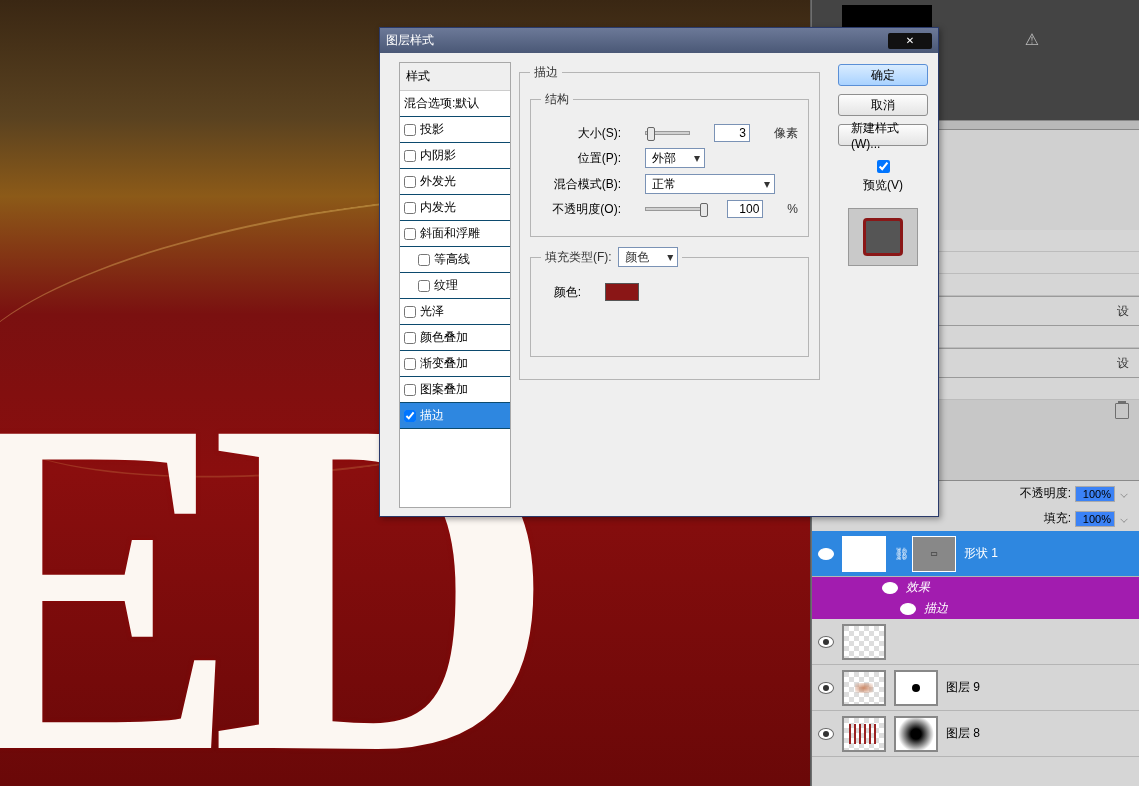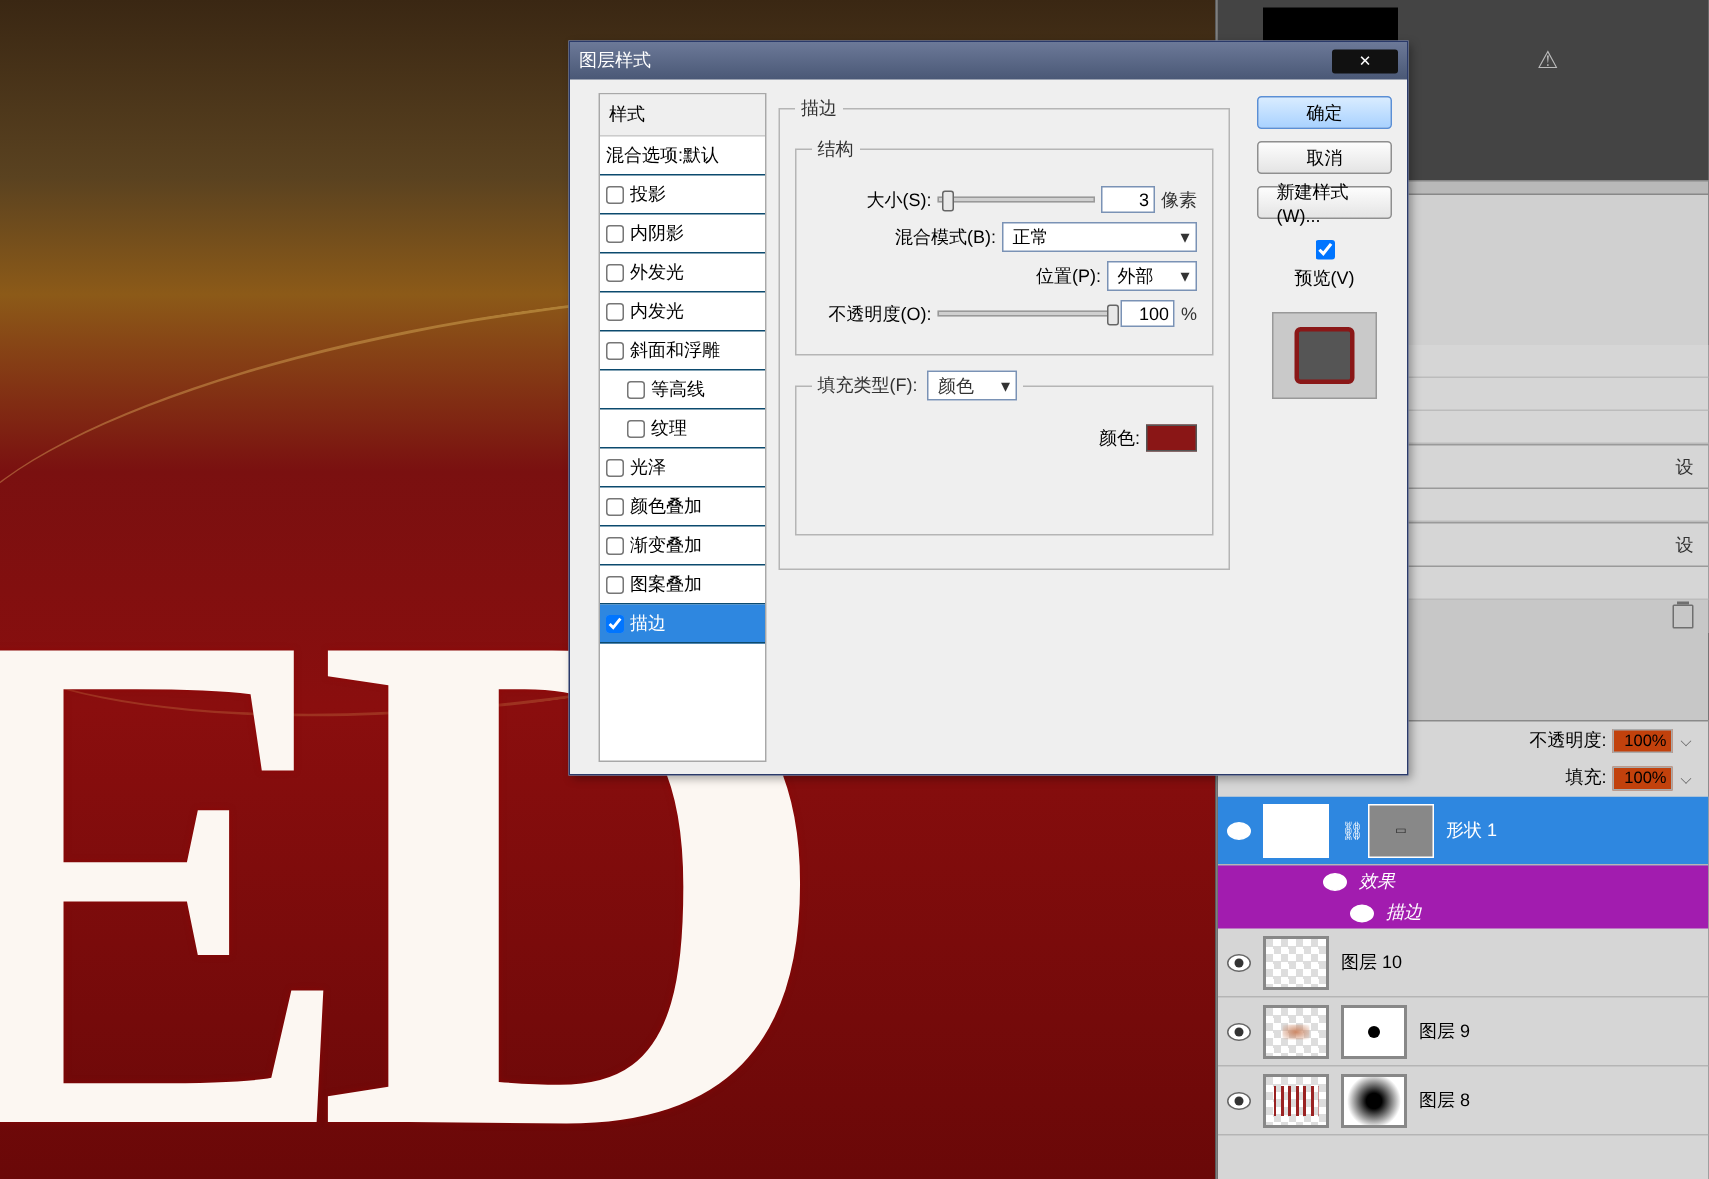--- a/index.html
+++ b/index.html
@@ -38,21 +38,21 @@
 .panel-empty { height:22px; border-bottom:1px solid #bcbcbc; background:#d6d6d6;}
 .panel-footer-icon { height:22px; display:flex; justify-content:flex-end; align-items:center; padding:0 10px; background:#c7c7c7;}
 .panel-footer-icon .trash{ width:14px;height:16px;border:1px solid #6f6f6f; border-radius:1px; position:relative;}
 .panel-footer-icon .trash::before{content:"";position:absolute;top:-3px;left:2px;width:8px;height:2px;background:#6f6f6f;}
 
 
 .layers-panel { position:absolute; top:480px; left:0; right:0; bottom:0; background:#d6d6d6; border-top:1px solid #8a8a8a; display:flex; flex-direction:column;}
 .layers-header { display:flex; align-items:center; gap:12px; padding:4px 10px; justify-content:flex-end;}
 .lp-field { display:flex; align-items:center; gap:4px;}
 .lp-field label{color:#000000;}
-.lp-field .val { width:40px; height:16px; background:#c2410c; border:1px solid #aaa; font-size:11px; display:flex; align-items:center; justify-content:flex-end; padding:0 3px;}
+.lp-field .val { width:40px; height:16px; background:#3b82f6; border:1px solid #aaa; font-size:11px; display:flex; align-items:center; justify-content:flex-end; padding:0 3px;}
 .lp-field .chev { width:10px; height:10px; border-left:1px solid #666;border-bottom:1px solid #666; transform:rotate(-45deg) scale(.5); display:inline-block;}
 .layers-scroll { flex:1; overflow:auto; background:#d6d6d6; }
 .layer-row { display:flex; align-items:center; min-height:46px; border-bottom:1px solid #b5b5b5; padding:4px 6px; gap:8px;}
 .layer-row.selected { background:#2e87e0; color:#fff;}
 .eye{ width:16px;height:12px;border:1px solid #666;border-radius:60% 60% 60% 60%; position:relative; background:#fff;}
 .eye::after{content:"";position:absolute;left:4px;top:2px;width:6px;height:6px;border-radius:50%;background:#333;}
 .layer-row.selected .eye{border-color:#fff;}
 .layer-row.selected .eye::after{background:#fff;}
 .thumb-box{ width:44px; height:36px; border:2px solid #888; background:#fff; display:flex; align-items:center; justify-content:center;}
 .layer-row.selected .thumb-box{ border-color:#fff;}
@@ -77,21 +77,21 @@
 .style-list .hdr{ padding:5px 6px; border-bottom:1px solid #ccc; background:#efefef;}
 .style-list .item{ padding:4px 4px; display:flex; align-items:center; gap:4px; border-bottom:1px solid #0c4a6e; cursor:pointer;}
 .style-list .item.indent{ padding-left:18px;}
 .style-list .item.sel{ background:#2e87e0; color:#fff;}
 .style-list input[type=checkbox]{ width:12px; height:12px;}
 
 
 .center{ flex:1; padding:10px 8px;}
 fieldset{ border:1px solid #b5b5b5; padding:10px 10px 12px; margin-bottom:10px; }
 legend{ padding:0 4px; color:#333;}
-.row{ display:flex; align-items:center; gap:4px; margin:6px 0;justify-content:flex-end;}
+.row{ display:flex; align-items:center; gap:24px; margin:6px 0;}
 .row label{ width:80px; text-align:right; }
 .slider{ flex:1; height:4px; background:#d0d0d0; border:1px solid #999; position:relative;}
 .slider .knob{ position:absolute; top:-5px; width:8px; height:14px; background:#e8e8e8; border:1px solid #666; border-radius:2px;}
 .num-input{ width:36px; height:18px; border:1px solid #7a92b5; background:#fff; text-align:right; padding:0 3px;}
 .unit{ color:#333; }
 .dropdown{ height:20px; border:1px solid #7a92b5; background:#fff; display:inline-flex; align-items:center; padding:0 18px 0 6px; position:relative; min-width:60px;}
 .dropdown::after{content:"▾"; position:absolute; right:4px; color:#333;}
 .btn{ height:22px; padding:0 12px; background:linear-gradient(#fdfdfd,#e4e4e4); border:1px solid #8f8f8f; border-radius:3px; cursor:pointer; display:inline-flex; align-items:center;}
 .btn.primary{ background:linear-gradient(#d9ecff,#a9d2ff); border-color:#5a8fd6;}
 .btn-row{ display:flex; gap:16px; justify-content:center; margin-top:6px;}
@@ -181,21 +181,20 @@
         <span>效果</span>
       </div>
       <div class="sub-row" style="padding-left:88px;">
         <span class="eye"></span>
         <span>描边</span>
       </div>
 
       <div class="layer-row">
         <span class="eye"></span>
         <span class="thumb-box checker"></span>
-        <span class="layer-name">图层 10</span>
       </div>
 
       <div class="layer-row">
         <span class="eye"></span>
         <span class="thumb-box checker">
             <span style="width:18px;height:10px;background:radial-gradient(ellipse,#c86,#fff0);"></span>
           </span>
         <span class="thumb-box" style="background:#fff;">
             <span style="width:8px;height:8px;border-radius:50%;background:#000;"></span>
           </span>
@@ -282,26 +281,26 @@
           <legend>结构</legend>
           <div class="row">
             <label>大小(S):</label>
             <div class="slider">
                 <span class="knob" style="left:2%"></span>
               </div>
             <input class="num-input" value="3" style="">
             <span class="unit">像素</span>
           </div>
           <div class="row">
+            <label>位置(P):</label>
+            <span class="dropdown">外部</span>
+          </div>
+          <div class="row">
             <label>混合模式(B):</label>
             <span class="dropdown" style="min-width:130px">正常</span>
-          </div>
-          <div class="row">
-            <label>位置(P):</label>
-            <span class="dropdown">外部</span>
           </div>
           <div class="row">
             <label>不透明度(O):</label>
             <div class="slider">
                 <span class="knob" style="left:96%"></span>
               </div>
             <input class="num-input" value="100" style="">
             <span class="unit">%</span>
           </div>
         </fieldset>

